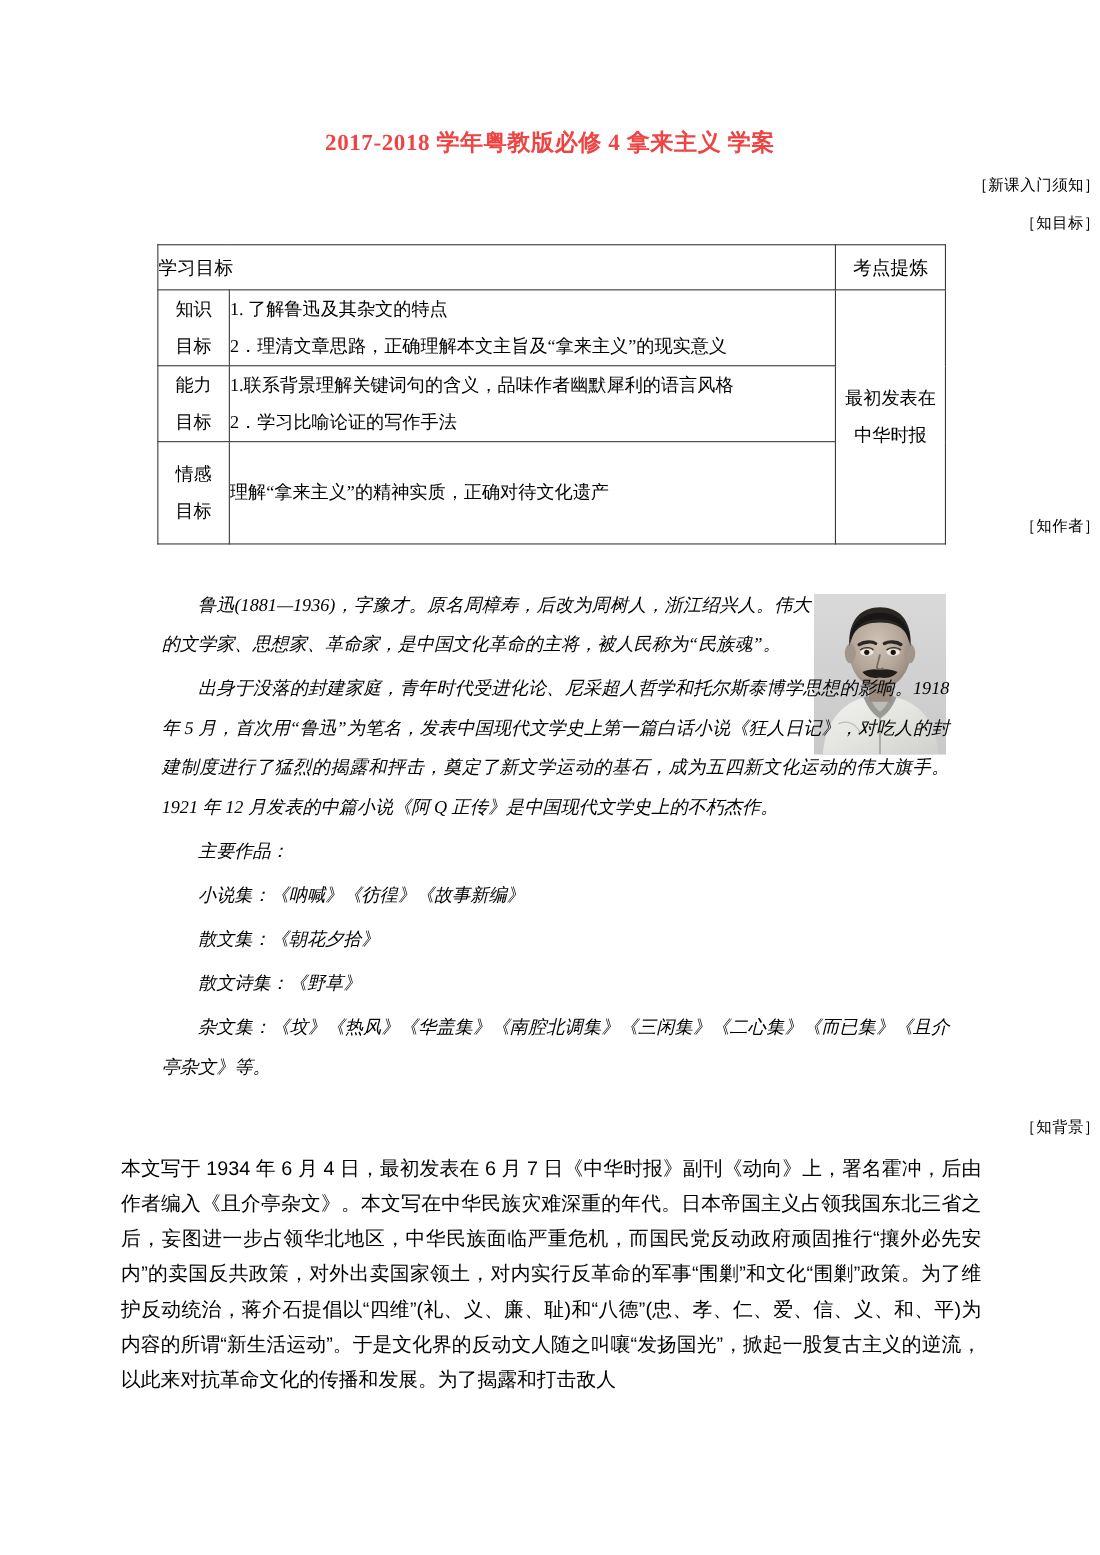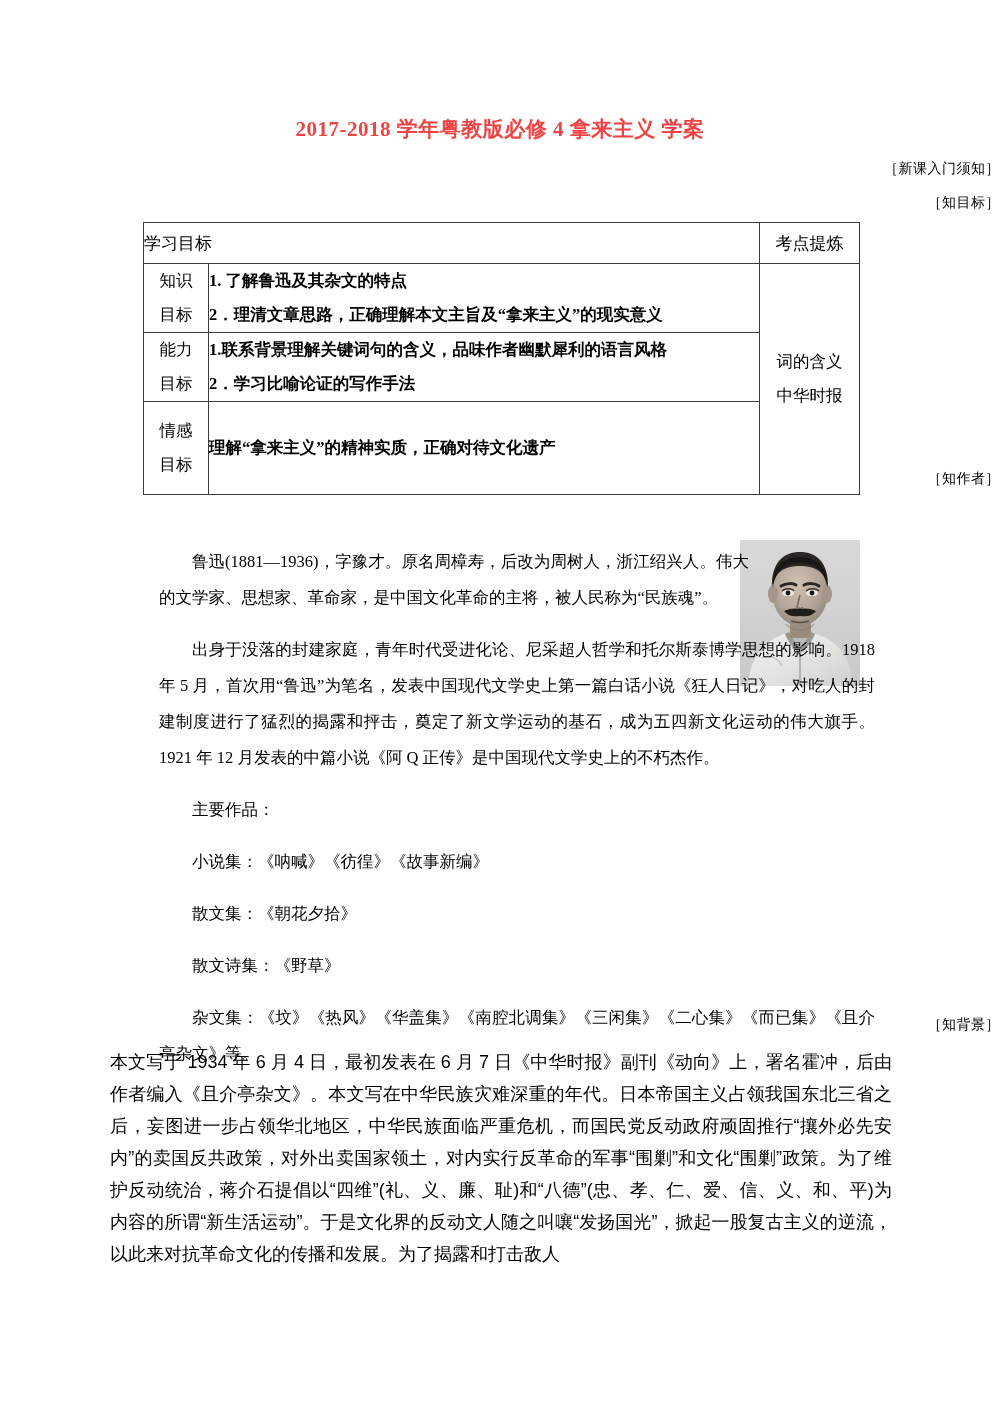--- a/index.html
+++ b/index.html
@@ -84,21 +84,20 @@
   .cat-cell {
     text-align: center;
     line-height: 34px;
     padding: 6px 0;
   }
   .cat-cell .ln { display: block; }
 
   .body-cell {
     padding: 6px 0 6px 14px;
     line-height: 34px;
-    font-weight: bold;
   }
   .body-cell .ln { display: block; }
 
   .key-cell {
     text-align: center;
     line-height: 34px;
     font-size: 16.5px;
   }
   .key-cell .ln { display: block; }
 
@@ -107,21 +106,22 @@
     position: absolute;
     left: 143px;
     top: 528px;
     width: 716px;
     font-size: 16.5px;
     line-height: 36px;
     text-align: justify;
     text-justify: inter-ideograph;
   }
   .author-block p {
-    margin: 16px;
+    margin: 4px;
+    font-style: italic;
   }
   .p-indent { text-indent: 2em; }
 
   
   .portrait {
     position: absolute;
     left: 740px;
     top: 540px;
     width: 120px;
     height: 146px;
@@ -173,21 +173,21 @@
       <tr>
         <td class="cat-cell">
           <span class="ln">知识</span>
           <span class="ln">目标</span>
         </td>
         <td class="body-cell">
           <span class="ln">1. 了解鲁迅及其杂文的特点</span>
           <span class="ln">2．理清文章思路，正确理解本文主旨及“拿来主义”的现实意义</span>
         </td>
         <td class="key-cell" rowspan="3">
-          <span class="ln">词的含义</span>
+          <span class="ln">最初发表在</span>
           <span class="ln">中华时报</span>
         </td>
       </tr>
 
       <tr>
         <td class="cat-cell">
           <span class="ln">能力</span>
           <span class="ln">目标</span>
         </td>
         <td class="body-cell">

